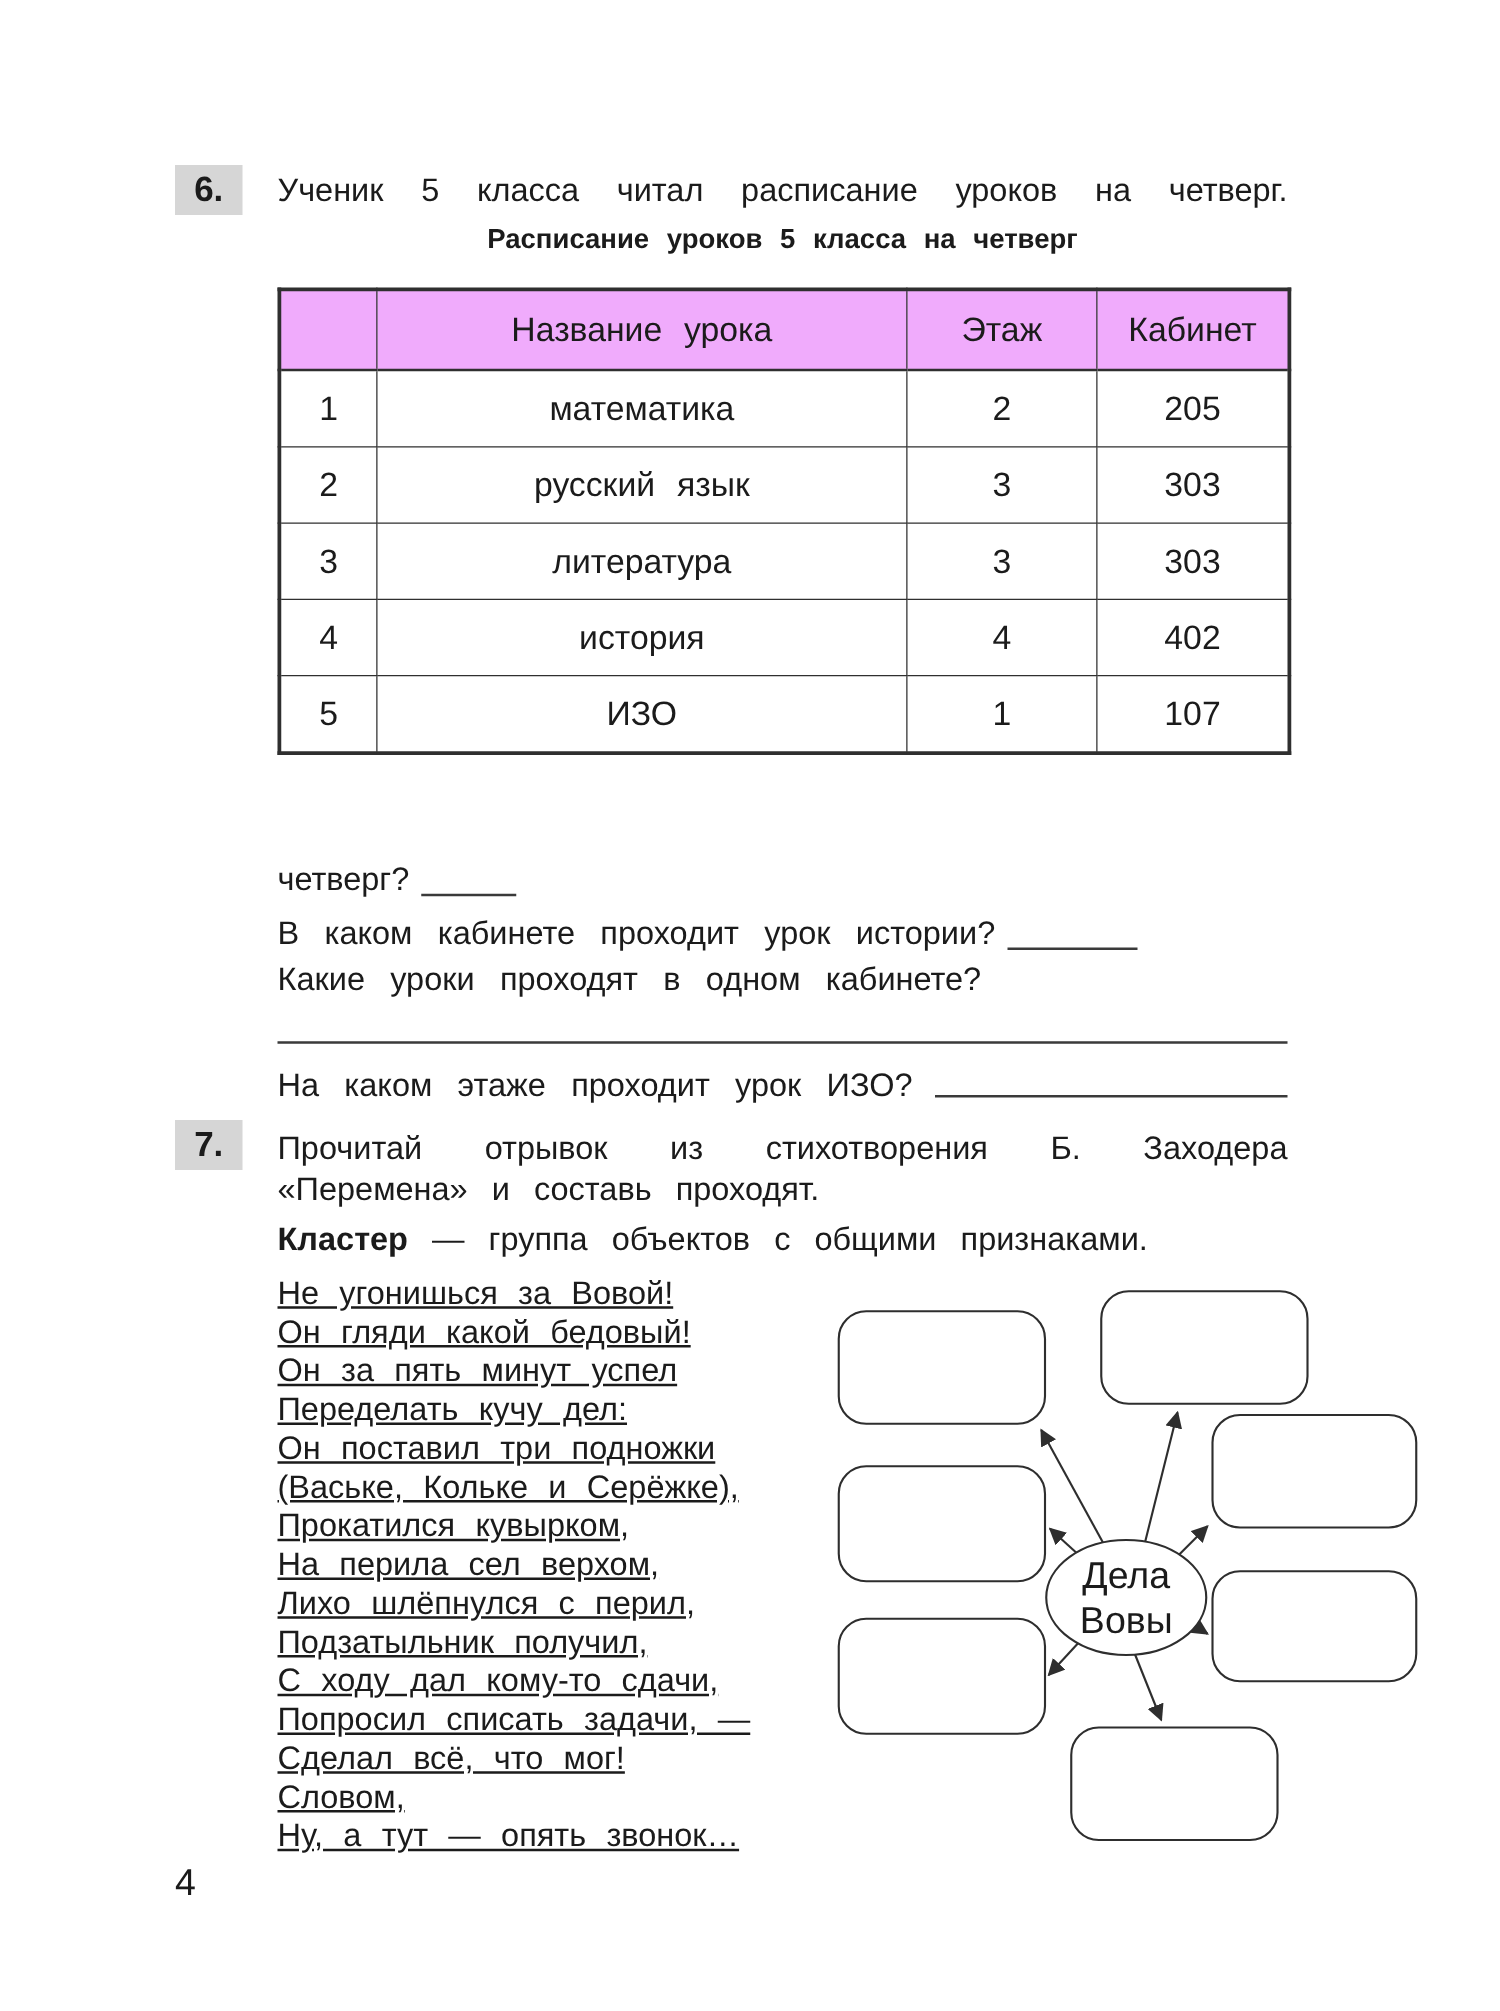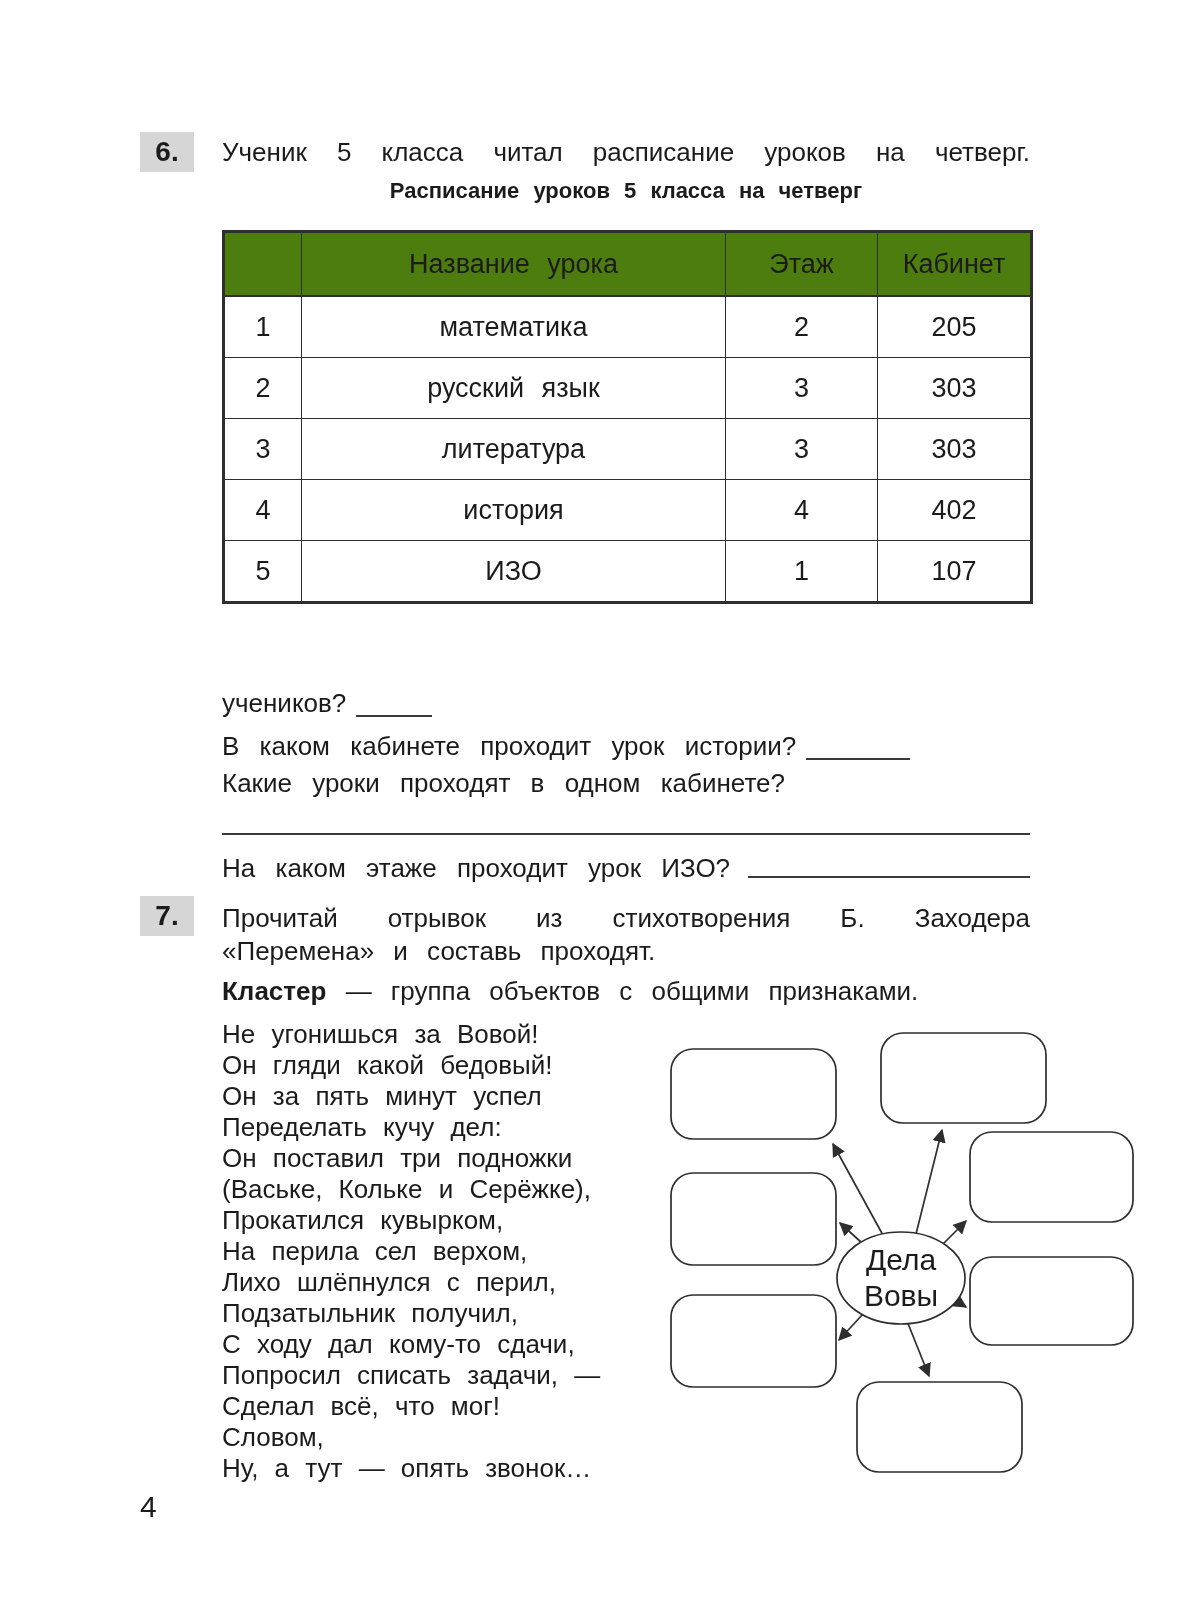--- a/index.html
+++ b/index.html
@@ -29,35 +29,35 @@
   
   .sched {
     position:absolute; left:222px; top:230px; width:808px;
     border-collapse:collapse; table-layout:fixed;
     border:3px solid #2f2f2f;
   }
   .sched th, .sched td {
     border:1.6px solid #2f2f2f; text-align:center; vertical-align:middle;
     font-size:27px; font-weight:normal; word-spacing:10px; padding:0;
   }
-  .sched thead th { background:#4d7c0f; height:62px; border-bottom:2.6px solid #2f2f2f; }
+  .sched thead th { background:#f0abfc; height:62px; border-bottom:2.6px solid #2f2f2f; }
   .sched tbody td { height:60px; background:#ffffff; }
 
   
   .blank {
     display:inline-block; border-bottom:2px solid #3a3a3a; height:2px;
     transform:translateY(5px); margin-left:10px;
   }
   .hline { position:absolute; left:222px; top:833px; width:808px; border-top:2.2px solid #3a3a3a; }
   .q4row { position:absolute; left:222px; top:851px; width:808px; display:flex; align-items:flex-end; }
   .q4row .txt { font-size:26px; line-height:34px; white-space:nowrap; word-spacing:13px; }
   .q4row .fill-line { flex:1; border-bottom:2px solid #3a3a3a; margin-left:18px; transform:translateY(-7px); }
 
   
-  .poem { position:absolute; left:222px; top:1019px; width:450px; }
+  .poem { position:absolute; left:222px; top:1019px; width:450px;text-decoration:underline; }
   .poem div { font-size:26px; line-height:31px; white-space:nowrap; word-spacing:9px; }
 
   
   .diagram { position:absolute; left:650px; top:1015px; }
   .diagram rect, .diagram ellipse { fill:#ffffff; stroke:#2e2e2e; stroke-width:1.7; }
   .diagram line { stroke:#2e2e2e; stroke-width:1.7; }
   .diagram text {
     font-family:"Liberation Sans", sans-serif; font-size:30px; fill:#1b1b1b;
     text-anchor:middle;
   }
@@ -119,21 +119,21 @@
       <tr>
         <td>5</td>
         <td>ИЗО</td>
         <td>1</td>
         <td>107</td>
       </tr>
     </tbody>
   </table>
 
   <div class="tline" style="top:686px;">
-    <span>учеников?</span><span class="blank" style="width:76px;"></span>
+    <span>четверг?</span><span class="blank" style="width:76px;"></span>
   </div>
 
   <div class="tline ws13" style="top:729px;">
     <span>В каком кабинете проходит урок истории?</span><span class="blank" style="width:104px;"></span>
   </div>
 
   <div class="tline ws13" style="top:766px;">Какие уроки проходят в одном кабинете?</div>
 
   <div class="hline"></div>
 

